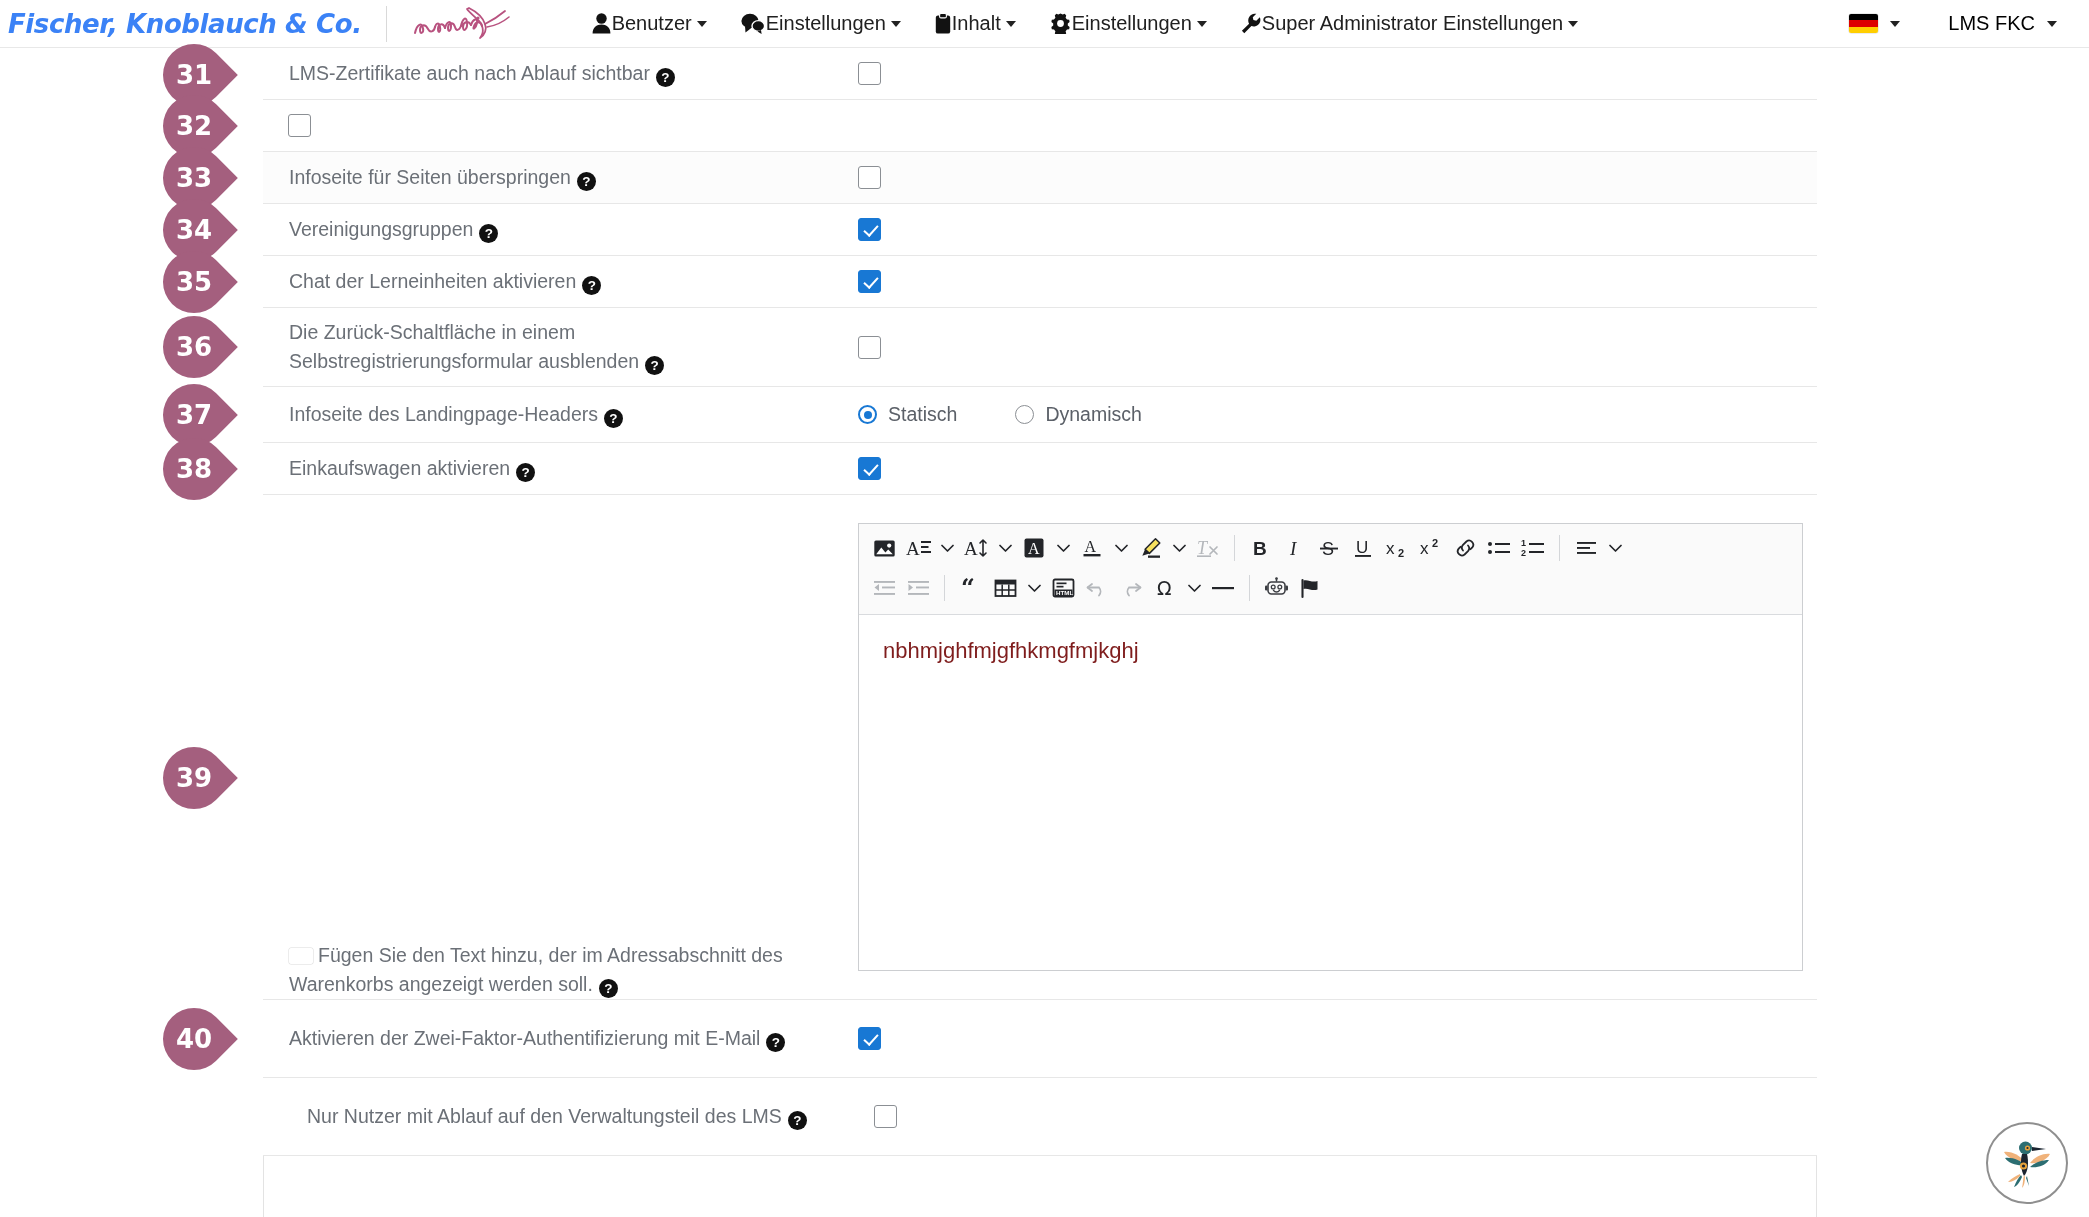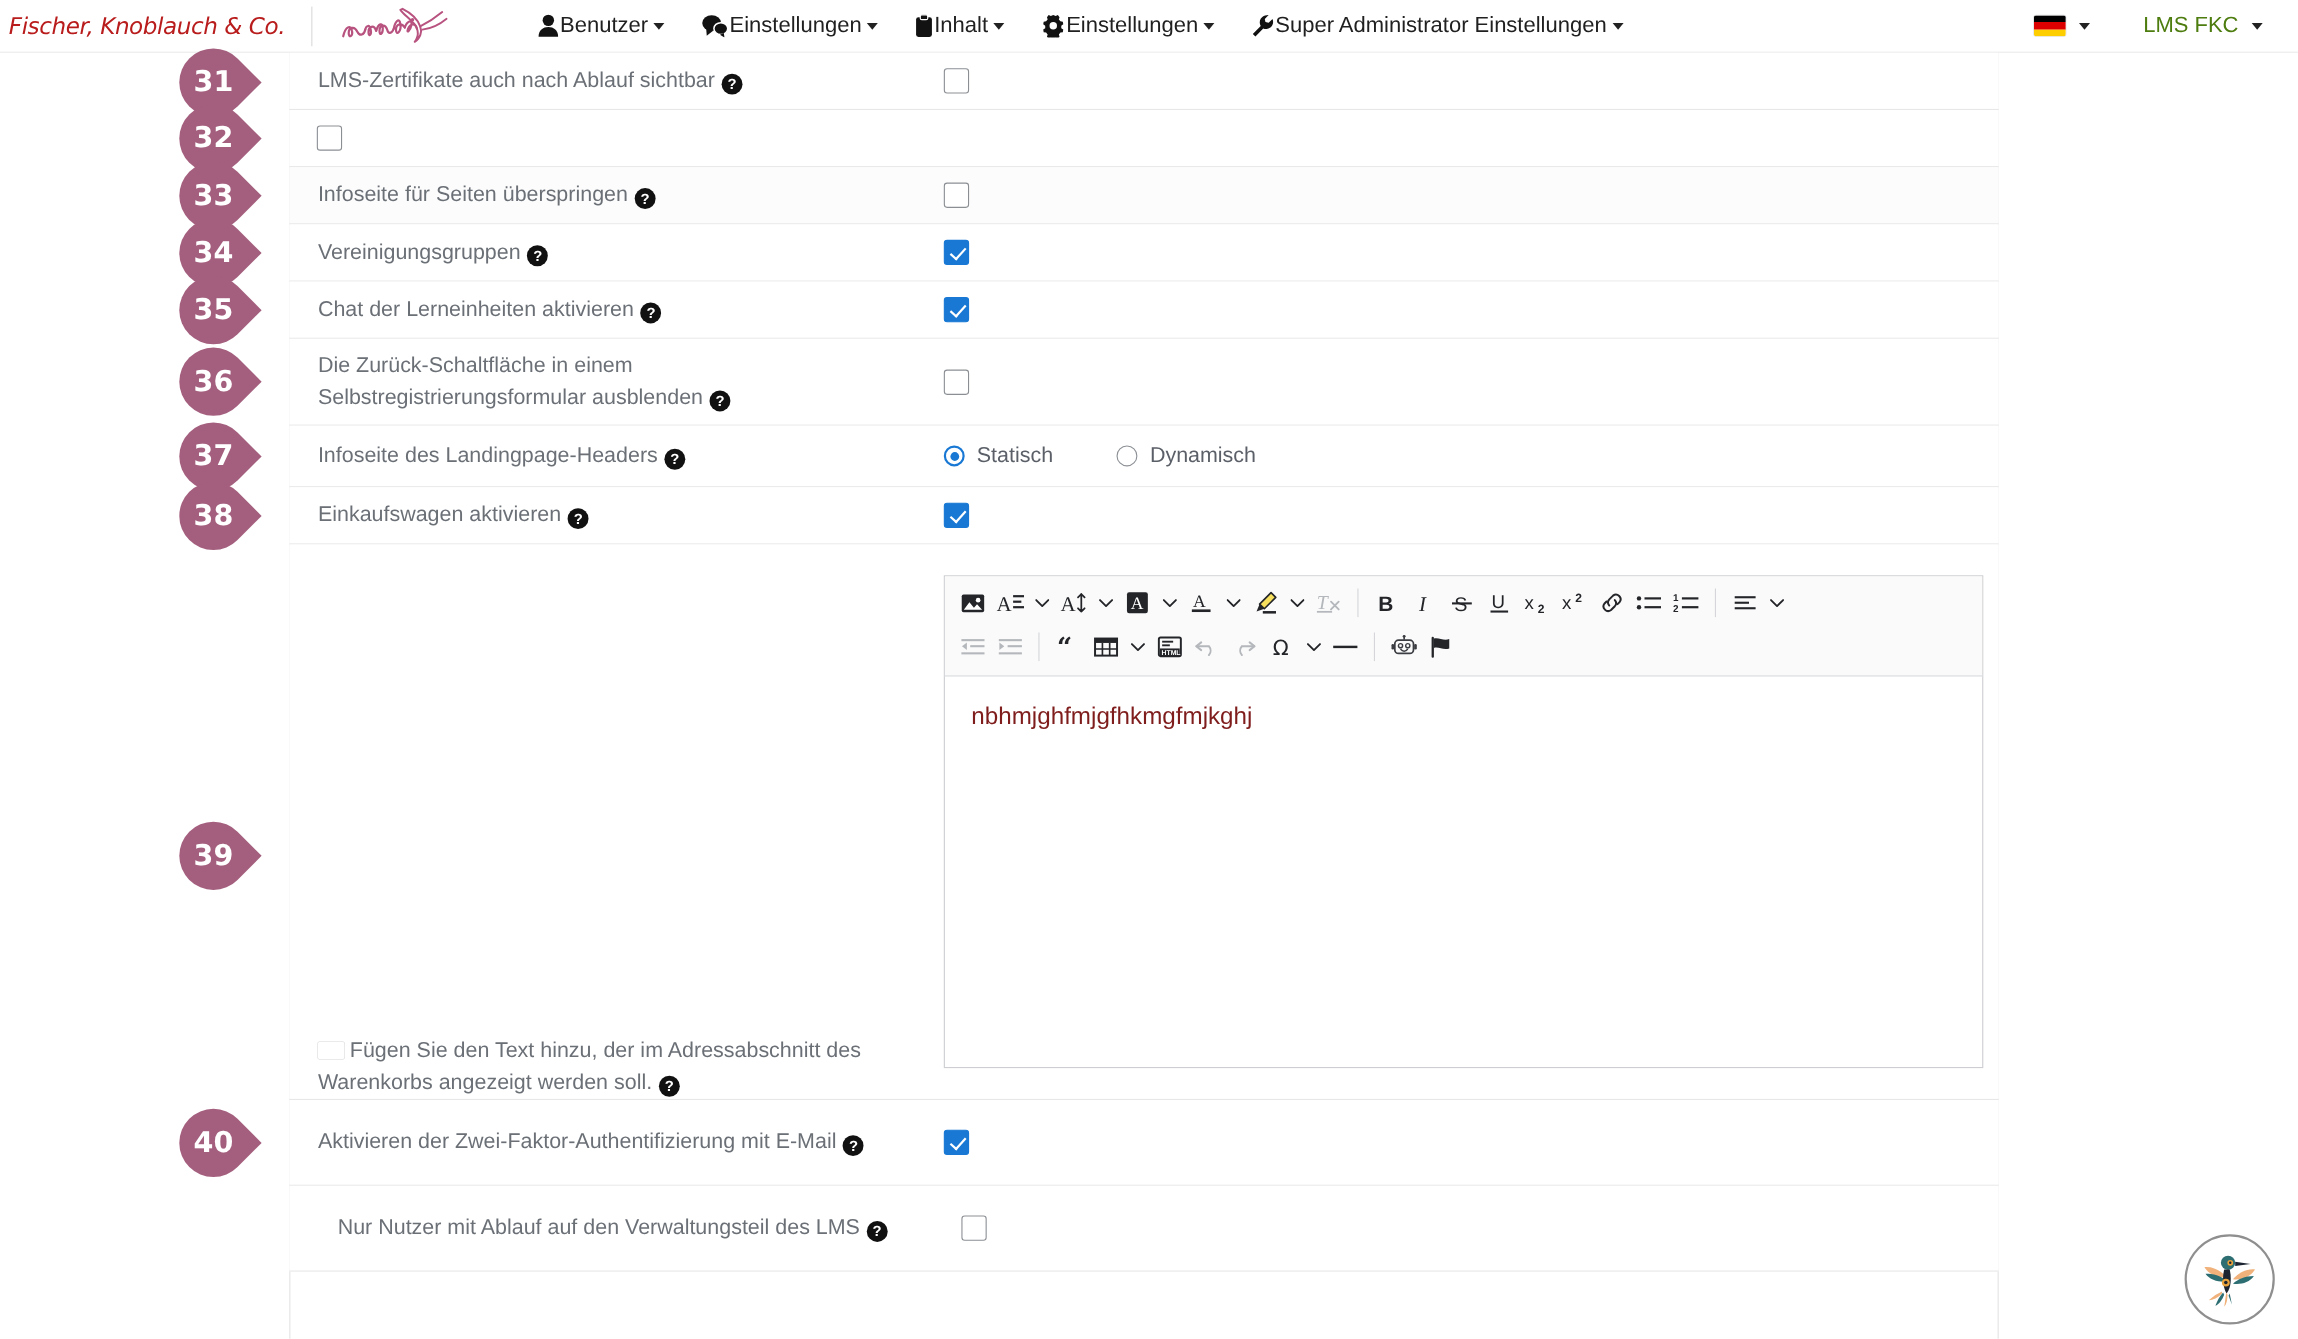--- a/index.html
+++ b/index.html
@@ -14,23 +14,23 @@
   .topnav {
     position: absolute; top: 0; left: 0;
     width: 2089px; height: 48px;
     background: #ffffff;
     border-bottom: 1px solid #e8e8e8;
     display: flex; align-items: center;
   }
   .brand-wrap { display: flex; align-items: center; padding-left: 8px; }
   .brand-text {
     font-family: "DejaVu Sans", sans-serif;
-    font-weight: normal; font-style: italic;
-    font-size: 21px; letter-spacing: -0.4px;
-    color: #b91c1c; white-space: nowrap;
+    font-weight: bold; font-style: italic;
+    font-size: 26px; letter-spacing: -0.4px;
+    color: #3b82f6; white-space: nowrap;
   }
   .brand-sep { width: 1px; height: 36px; background: #d9d9d9; margin: 0 22px 0 24px; }
   .nectar-logo { position: relative; width: 108px; height: 44px; }
   .nectar-logo svg { position: absolute; top: 0; left: 0; }
 
   .navitems { display: flex; align-items: center; margin-left: 58px; gap: 0px; }
   .navitem {
     display: flex; align-items: center; gap: 1px;
     padding: 0 17px; height: 48px;
     font-size: 20px; color: #202020; cursor: pointer; white-space: nowrap;
@@ -50,21 +50,21 @@
   .flag {
     width: 29px; height: 19px; border-radius: 2px; overflow: hidden;
     display: flex; flex-direction: column; box-shadow: 0 0 0 0.5px rgba(0,0,0,.15);
   }
   .flag i { display: block; height: 33.34%; width: 100%; }
   .flag .fb { background: #000000; }
   .flag .fr { background: #dd0000; }
   .flag .fy { background: #ffce00; }
   .lmsbtn {
     display: flex; align-items: center; gap: 8px;
-    padding: 0 10px 0 32px; font-size: 20px; color: #4d7c0f; cursor: pointer; white-space: nowrap;
+    padding: 0 10px 0 32px; font-size: 20px; color: #000000; cursor: pointer; white-space: nowrap;
   }
 
   
   .content { position: absolute; top: 48px; left: 0; width: 2089px; height: 1169px; background:#fff; }
   .formwrap { position: absolute; left: 263px; top: 0; width: 1554px; }
   .vrule-left { position: absolute; left: 263px; top: 0; width: 1px; height: 1169px; background: #e3e3e3; }
   .vrule-right { position: absolute; left: 1816px; top: 0; width: 1px; height: 1169px; background: #e3e3e3; }
 
   .row {
     position: relative;

